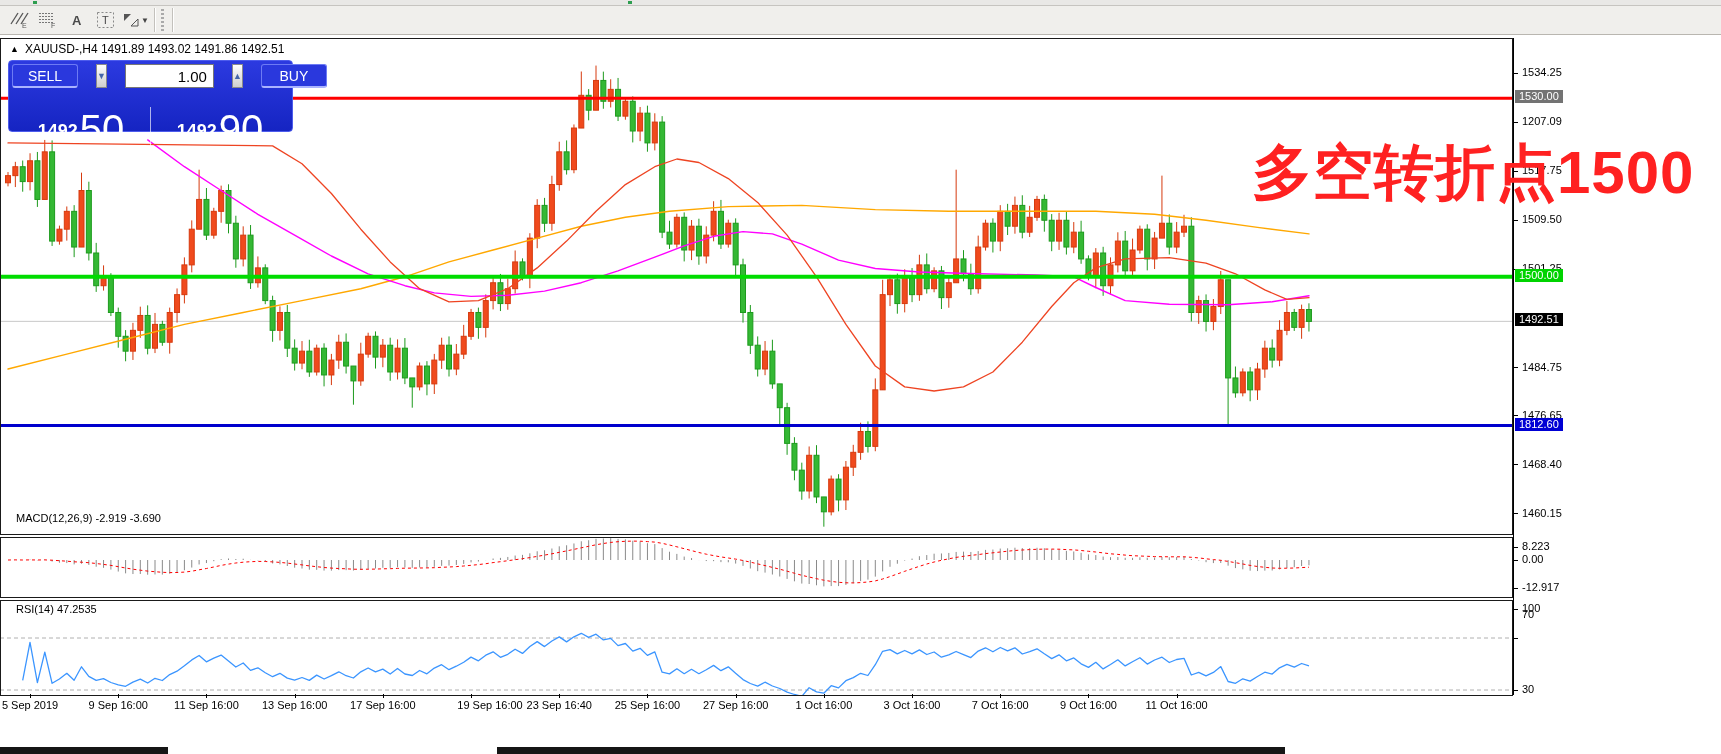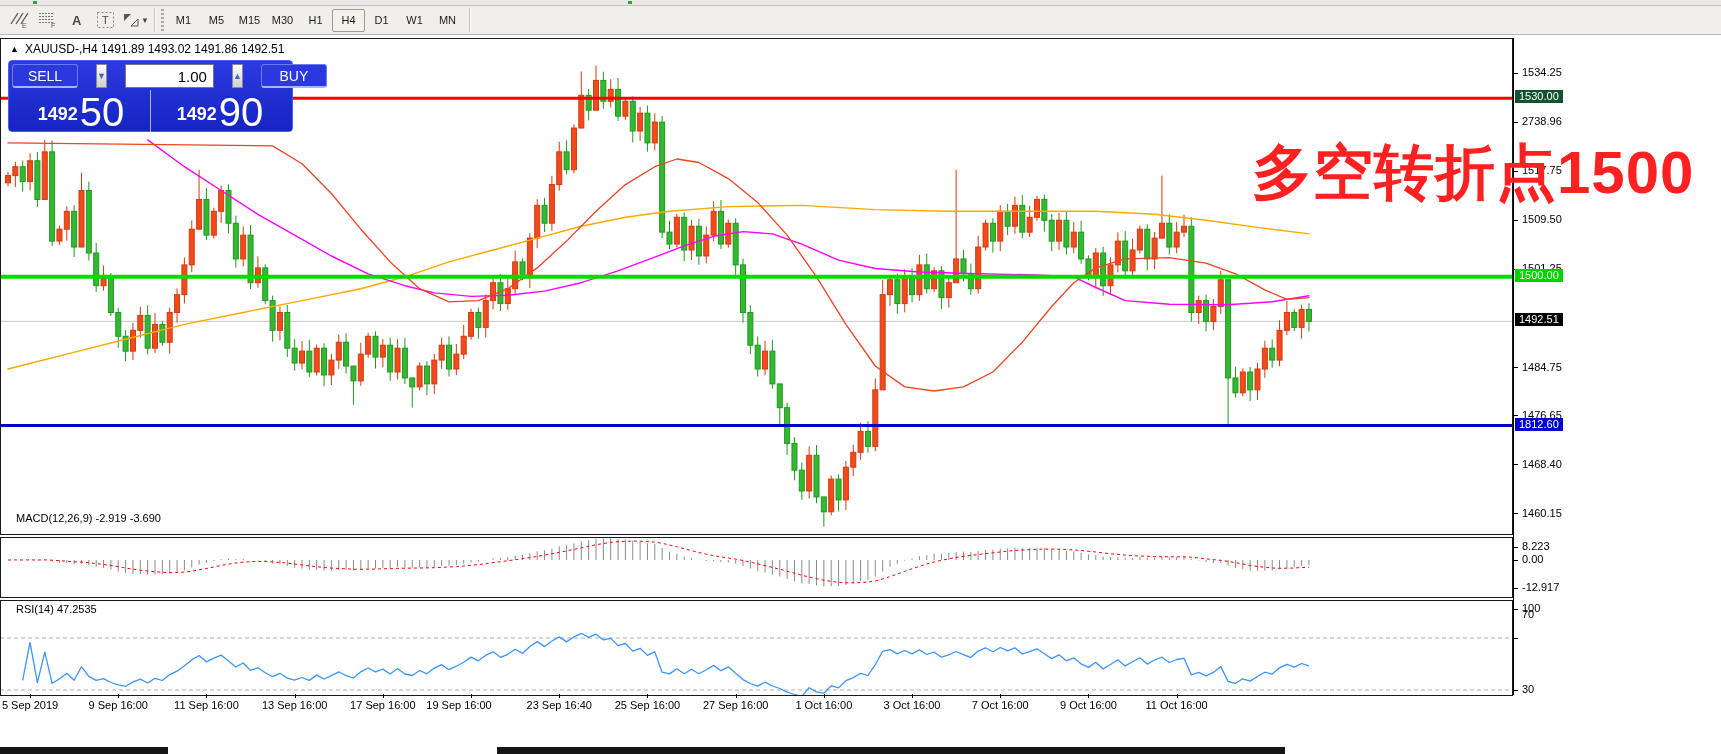--- a/index.html
+++ b/index.html
@@ -27,21 +27,21 @@
   
   .trade-panel{left:8px;top:60px;width:285px;height:72px;background:linear-gradient(#2c3ae0,#1524c2);
       border:1px solid #4d5ced;border-radius:4px;box-sizing:border-box;padding:3px;z-index:30;color:#fff;}
   .tp-row1{display:flex;height:24px;gap:18px;}
   .tp-tab{flex:0 0 64px;background:#2a38dd;border:1px solid #6d7bf4;border-bottom:2px solid #aab3ff;
       border-radius:3px;color:#fff;font-size:14px;display:flex;align-items:center;justify-content:center;}
   .spin-btn{width:23px;height:24px;background:linear-gradient(#fefefe,#cfcfcf);border:1px solid #8b8b8b;
       box-sizing:border-box;color:#4466aa;font-size:9px;display:flex;align-items:center;justify-content:center;}
   .vol-input{width:89px;height:24px;box-sizing:border-box;border:1px solid #777;text-align:right;
       font-size:15px;padding-right:6px;font-family:inherit;}
-  .tp-row2{display:flex;height:42px;margin-top:2px;}
+  .tp-row2{display:flex;height:42px;margin-top:19px;}
   .price-box{flex:1;display:flex;align-items:flex-end;justify-content:center;padding-bottom:1px;}
   .price-box.right{border-left:1px solid rgba(255,255,255,.65);}
   .price-small{font-size:18px;font-weight:bold;margin:0 2px 6px 0;}
   .price-big{font-size:40px;line-height:.92;font-weight:400;}
   
   .annotation{left:1252px;top:133px;font-size:60px;font-weight:bold;color:#ff2121;white-space:nowrap;
       z-index:40;letter-spacing:1px;}
   
   .price-axis{left:1513px;top:38px;width:208px;height:657px;border-left:1px solid #000;z-index:10;}
   .tick-label{position:absolute;left:8px;font-size:11px;color:#000;white-space:nowrap;}
@@ -109,31 +109,20 @@
       <div class="tool-btn">
         <svg width="22" height="20">
           <path d="M4 4 L11 4 L4 11 Z" fill="#555"></path>
           <path d="M18 16 L11 16 L18 9 Z" fill="none" stroke="#555"></path>
         </svg>
         <span class="caret">▼</span>
       </div>
     </div>
   <div class="tb-sep"></div>
   <div class="drag-dots"></div>
-  <div id="tf-buttons" style="display:flex;align-items:center">
-      <div class="tf-btn">M1</div>
-      <div class="tf-btn">M5</div>
-      <div class="tf-btn">M15</div>
-      <div class="tf-btn">M30</div>
-      <div class="tf-btn">H1</div>
-      <div class="tf-btn selected">H4</div>
-      <div class="tf-btn">D1</div>
-      <div class="tf-btn">W1</div>
-      <div class="tf-btn">MN</div>
-    </div>
   <div class="tb-sep"></div>
 </div>
 
 <svg id="main-svg" class="pane-svg" style="top:38px" width="1513" height="497" viewBox="0 0 1513 497">
     <g>
       <line x1="0" y1="283.35300000000007" x2="1513" y2="283.35300000000007" stroke="#c8c8c8" stroke-width="1"></line>
       <line x1="8" y1="134.06750000000056" x2="8" y2="148.34749999999974" stroke="#d63a0e" stroke-width="1"></line>
       <rect x="5.5" y="137.6375" width="5" height="7.140000000000271" fill="#f04a1d" stroke="#d63a0e" stroke-width="1"></rect>
       <line x1="15.35" y1="123.83350000000038" x2="15.35" y2="149.06150000000042" stroke="#d63a0e" stroke-width="1"></line>
       <rect x="12.85" y="128.7125" width="5" height="8.924999999999983" fill="#f04a1d" stroke="#d63a0e" stroke-width="1"></rect>
@@ -714,36 +703,36 @@
 
 <div class="abs annotation">多空转折点1500</div>
 
 <div class="abs panel-label" style="left:16px;top:512px">MACD(12,26,9) -2.919 -3.690</div>
 <div class="abs panel-label" style="left:16px;top:603px">RSI(14) 47.2535</div>
 
 <div class="abs price-axis" id="price-axis">
     <span class="tick-mark" style="top:34.5px"></span>
     <span class="tick-label" style="top:28px">1534.25</span>
     <span class="tick-mark" style="top:83.5875px"></span>
-    <span class="tick-label" style="top:77.0875px">2738.96</span>
+    <span class="tick-label" style="top:77.0875px">1207.09</span>
     <span class="tick-mark" style="top:132.675px"></span>
     <span class="tick-label" style="top:126.17500000000001px">1517.75</span>
     <span class="tick-mark" style="top:181.76250000000002px"></span>
     <span class="tick-label" style="top:175.26250000000002px">1509.50</span>
     <span class="tick-mark" style="top:230.85000000000002px"></span>
     <span class="tick-label" style="top:224.35000000000002px">1501.25</span>
     <span class="tick-mark" style="top:329.02500000000003px"></span>
     <span class="tick-label" style="top:322.52500000000003px">1484.75</span>
     <span class="tick-mark" style="top:377.21999999999946px"></span>
     <span class="tick-label" style="top:370.71999999999946px">1476.65</span>
     <span class="tick-mark" style="top:426.3074999999995px"></span>
     <span class="tick-label" style="top:419.8074999999995px">1468.40</span>
     <span class="tick-mark" style="top:475.3949999999995px"></span>
     <span class="tick-label" style="top:468.8949999999995px">1460.15</span>
-    <span class="special-label" style="top:52.287499999999994px;background:#14532d">1530.00</span>
+    <span class="special-label" style="top:52.287499999999994px;background:#737373">1530.00</span>
     <span class="special-label" style="top:230.78750000000002px;background:#00d300">1500.00</span>
     <span class="special-label" style="top:275.35300000000007px;background:#000000">1492.51</span>
     <span class="special-label" style="top:379.5375px;background:#0000d4">1812.60</span>
     <span class="tick-mark" style="top:509px"></span>
     <span class="tick-label" style="top:502px">8.223</span>
     <span class="tick-mark" style="top:522px"></span>
     <span class="tick-label" style="top:515px">0.00</span>
     <span class="tick-mark" style="top:550px"></span>
     <span class="tick-label" style="top:543px">-12.917</span>
     <span class="tick-mark" style="top:571px"></span>
@@ -758,21 +747,21 @@
     <span class="time-label" style="left:30.049999999999997px">5 Sep 2019</span>
     <span class="time-tick" style="left:118.25px"></span>
     <span class="time-label" style="left:118.25px">9 Sep 16:00</span>
     <span class="time-tick" style="left:206.45px"></span>
     <span class="time-label" style="left:206.45px">11 Sep 16:00</span>
     <span class="time-tick" style="left:294.65px"></span>
     <span class="time-label" style="left:294.65px">13 Sep 16:00</span>
     <span class="time-tick" style="left:382.84999999999997px"></span>
     <span class="time-label" style="left:382.84999999999997px">17 Sep 16:00</span>
     <span class="time-tick" style="left:471.04999999999995px"></span>
-    <span class="time-label" style="left:459px">19 Sep 16:00</span>
+    <span class="time-label" style="left:490px">19 Sep 16:00</span>
     <span class="time-tick" style="left:559.25px"></span>
     <span class="time-label" style="left:559.25px">23 Sep 16:40</span>
     <span class="time-tick" style="left:647.4499999999999px"></span>
     <span class="time-label" style="left:647.4499999999999px">25 Sep 16:00</span>
     <span class="time-tick" style="left:735.65px"></span>
     <span class="time-label" style="left:735.65px">27 Sep 16:00</span>
     <span class="time-tick" style="left:823.8499999999999px"></span>
     <span class="time-label" style="left:823.8499999999999px">1 Oct 16:00</span>
     <span class="time-tick" style="left:912.05px"></span>
     <span class="time-label" style="left:912.05px">3 Oct 16:00</span>

